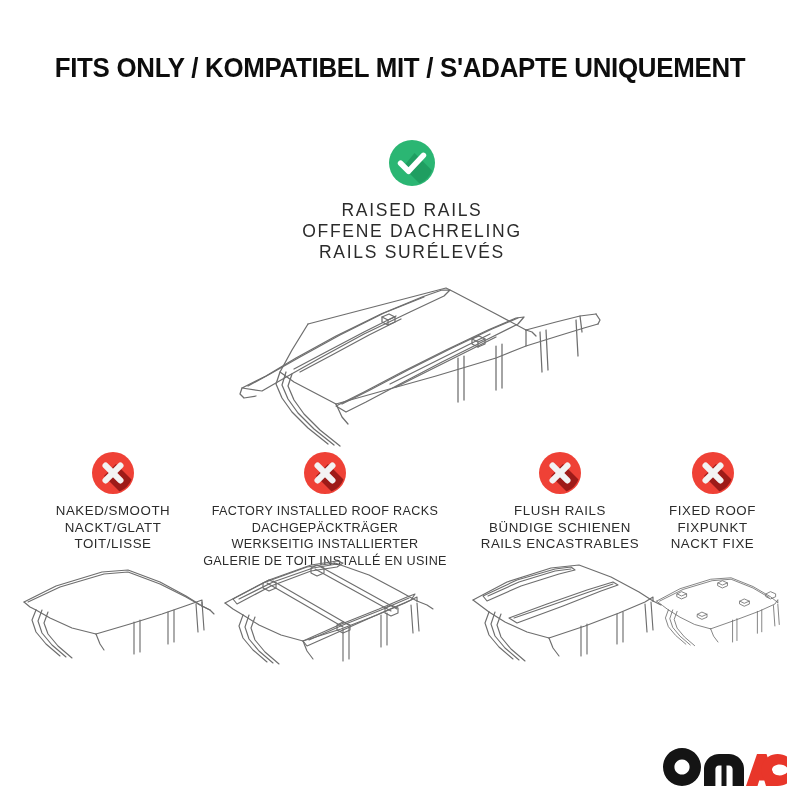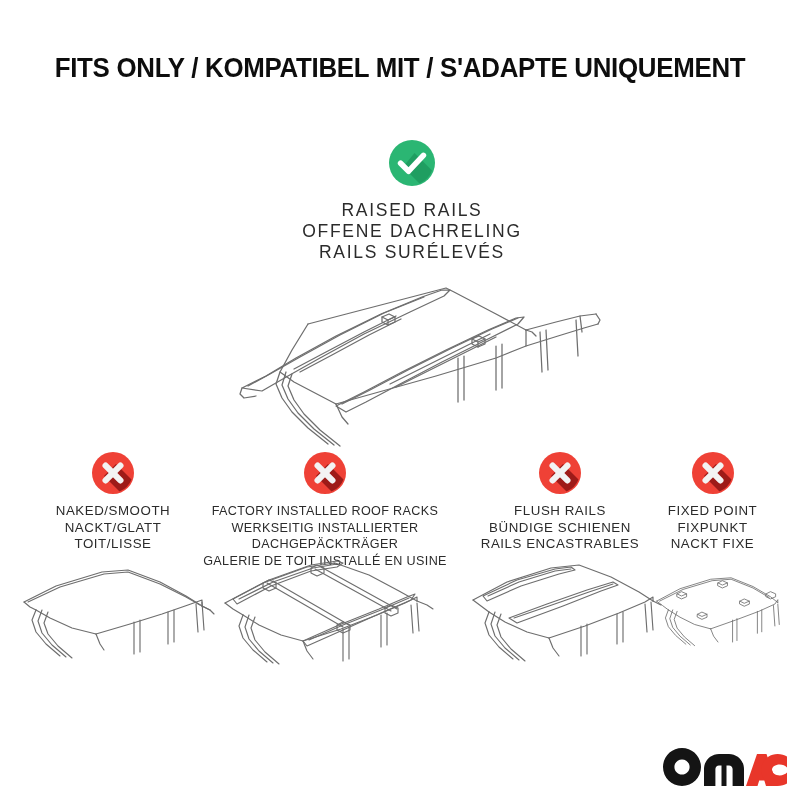--- a/index.html
+++ b/index.html
@@ -268,22 +268,22 @@
           <circle cx="21" cy="21" r="21" fill="#ef4136"></circle>
           <path d="M24 12 L39.5 27.5 A21 21 0 0 1 27.5 39.5 L12 24 Z" fill="#9e1b18"></path>
           <g stroke="#f3f3f3" stroke-width="6.2" stroke-linecap="round">
             <line x1="13.6" y1="13.6" x2="28.4" y2="28.4"></line>
             <line x1="28.4" y1="13.6" x2="13.6" y2="28.4"></line>
           </g>
         </svg>
       </div>
       <div class="col-labels">
         <div class="line">FACTORY INSTALLED ROOF RACKS</div>
+        <div class="line">DACHGEPÄCKTRÄGER</div>
         <div class="line">WERKSEITIG INSTALLIERTER</div>
-        <div class="line">DACHGEPÄCKTRÄGER</div>
         <div class="line">GALERIE DE TOIT INSTALLÉ EN USINE</div>
       </div>
       <div class="col-art">
         <svg width="244" height="135" viewBox="0 0 244 135">
           <g fill="none" stroke="#6e6e6e" stroke-width="1.15" stroke-linejoin="round" stroke-linecap="round">
 
             <path d="M22 56 L60 36 L104 20 L132 16 L166 28 L196 44 L214 54"></path>
             <path d="M22 56 L30 62 L40 68"></path>
             <path d="M40 68 L56 78 L78 88 L100 94"></path>
             <path d="M100 94 L138 82 L174 68 L202 56 L214 50 L214 54"></path>
@@ -373,21 +373,21 @@
         <svg width="42" height="42" viewBox="0 0 42 42">
           <circle cx="21" cy="21" r="21" fill="#ef4136"></circle>
           <path d="M24 12 L39.5 27.5 A21 21 0 0 1 27.5 39.5 L12 24 Z" fill="#9e1b18"></path>
           <g stroke="#f3f3f3" stroke-width="6.2" stroke-linecap="round">
             <line x1="13.6" y1="13.6" x2="28.4" y2="28.4"></line>
             <line x1="28.4" y1="13.6" x2="13.6" y2="28.4"></line>
           </g>
         </svg>
       </div>
       <div class="col-labels">
-        <div class="line">FIXED POINT</div>
+        <div class="line">FIXED ROOF</div>
         <div class="line">FIXPUNKT</div>
         <div class="line">NACKT FIXE</div>
       </div>
       <div class="col-art">
         <svg width="135" height="126" viewBox="0 0 185 126">
           <g fill="none" stroke="#6e6e6e" stroke-width="1.15" stroke-linejoin="round" stroke-linecap="round">
             <path d="M16 44 L48 27 L90 14 L118 12 L148 24 L172 38 L182 46"></path>
             <path d="M16 44 L24 50 L32 56"></path>
             <path d="M32 56 L48 66 L68 76 L90 82"></path>
             <path d="M90 82 L124 70 L156 58 L178 48 L182 42 L182 46"></path>

